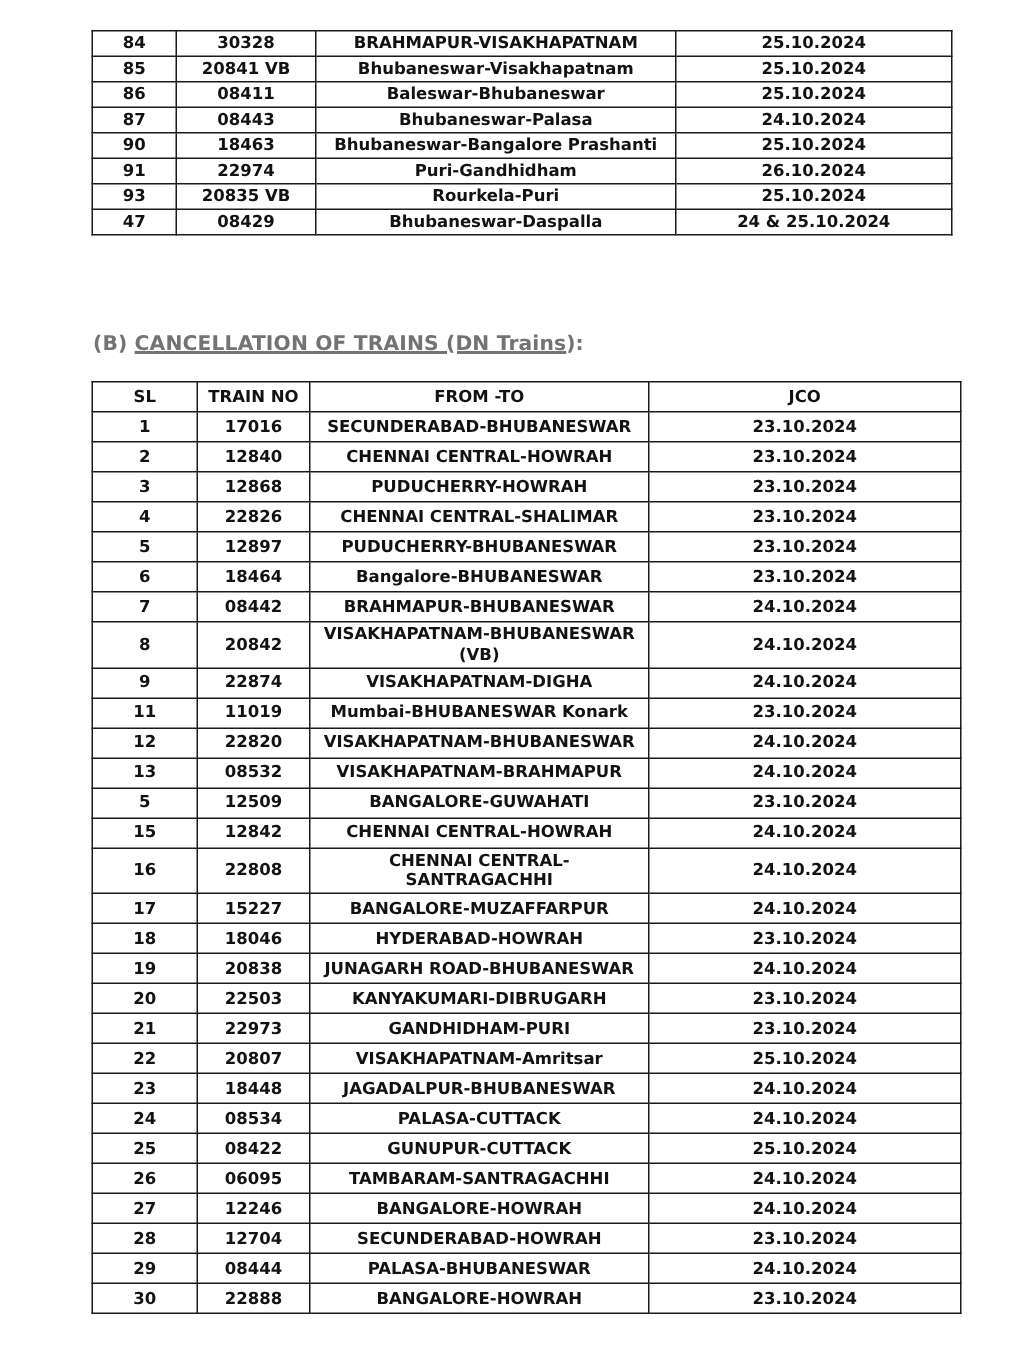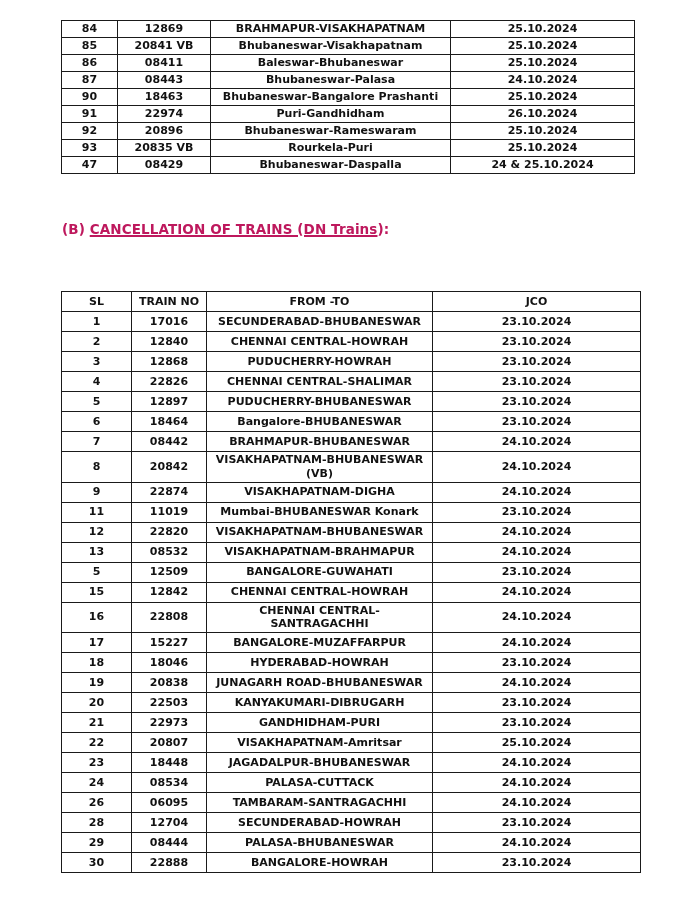--- a/index.html
+++ b/index.html
@@ -45,33 +45,32 @@
   #table-up td {
     height: 14px;
   }
   
   .section-heading {
     position: absolute;
     left: 62px;
     top: 221px;
     font-size: 13.5px;
     font-weight: bold;
-    color: #be185d;
+    color: #737373;
     letter-spacing: 0.1px;
   }
   .section-heading .underlined {
     text-decoration: underline;
     text-decoration-thickness: 1.5px;
   }
   
   #table-dn {
     left: 61px;
     top: 254px;
     width: 579px;
-    margin-top: 37px;
   }
   #table-dn th {
     height: 17px;
   }
   #table-dn td {
     height: 17px;
   }
 </style>
 </head>
 <body>
@@ -82,21 +81,21 @@
     <colgroup>
       <col style="width:56px">
       <col style="width:93px">
       <col style="width:240px">
       <col style="width:184px">
     </colgroup>
     <tbody>
 
         <tr>
           <td>84</td>
-          <td>12869</td>
+          <td>30328</td>
           <td>BRAHMAPUR-VISAKHAPATNAM</td>
           <td>25.10.2024</td>
         </tr>
 
         <tr>
           <td>85</td>
           <td>20841 VB</td>
           <td>Bhubaneswar-Visakhapatnam</td>
           <td>25.10.2024</td>
         </tr>
@@ -124,26 +123,20 @@
           <td>25.10.2024</td>
         </tr>
 
         <tr>
           <td>91</td>
           <td>22974</td>
           <td>Puri-Gandhidham</td>
           <td>26.10.2024</td>
         </tr>
 
-        <tr>
-          <td>92</td>
-          <td>20896</td>
-          <td>Bhubaneswar-Rameswaram</td>
-          <td>25.10.2024</td>
-        </tr>
 
         <tr>
           <td>93</td>
           <td>20835 VB</td>
           <td>Rourkela-Puri</td>
           <td>25.10.2024</td>
         </tr>
 
         <tr>
           <td>47</td>
@@ -332,28 +325,40 @@
           <td>24.10.2024</td>
         </tr>
 
         <tr>
           <td>24</td>
           <td>08534</td>
           <td>PALASA-CUTTACK</td>
           <td>24.10.2024</td>
         </tr>
 
+        <tr>
+          <td>25</td>
+          <td>08422</td>
+          <td>GUNUPUR-CUTTACK</td>
+          <td>25.10.2024</td>
+        </tr>
 
         <tr>
           <td>26</td>
           <td>06095</td>
           <td>TAMBARAM-SANTRAGACHHI</td>
           <td>24.10.2024</td>
         </tr>
 
+        <tr>
+          <td>27</td>
+          <td>12246</td>
+          <td>BANGALORE-HOWRAH</td>
+          <td>24.10.2024</td>
+        </tr>
 
         <tr>
           <td>28</td>
           <td>12704</td>
           <td>SECUNDERABAD-HOWRAH</td>
           <td>23.10.2024</td>
         </tr>
 
         <tr>
           <td>29</td>

